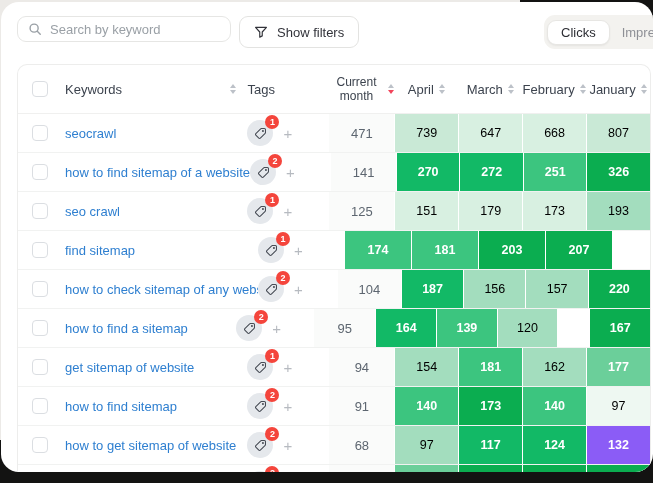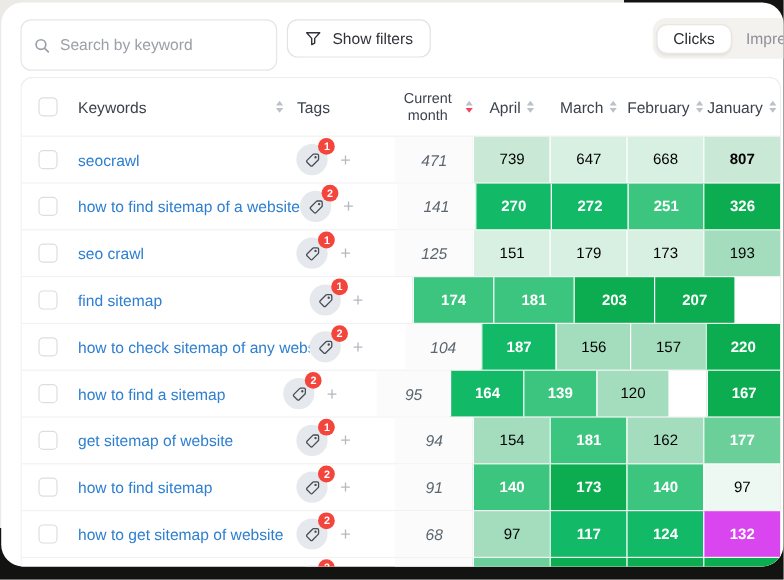--- a/index.html
+++ b/index.html
@@ -13,21 +13,21 @@
   .side-light{position:absolute;left:0;top:0;width:2px;height:440px;background:#eceae7;}
 
   .card{
     position:absolute;left:1px;top:2px;width:652px;height:470px;
     background:#ffffff;border-radius:18px;overflow:hidden;
   }
 
   
   .topbar{position:absolute;left:16px;top:13px;right:0;height:34px;}
   .searchbox{
-    position:absolute;left:0;top:1px;width:214px;height:43px;box-sizing:border-box;
+    position:absolute;left:0;top:1px;width:214px;height:26px;box-sizing:border-box;
     border:1px solid #e6e6e4;border-radius:9px;background:#fff;
     display:flex;align-items:center;padding:0 10px;gap:8px;
   }
   .searchbox .ph{color:#9aa0a6;font-size:13px;}
   .btn-filters{
     position:absolute;left:222px;top:1px;height:32px;box-sizing:border-box;
     border:1px solid #e3e3e1;border-radius:9px;background:#fff;
     display:flex;align-items:center;padding:0 14px;gap:9px;
     font-size:13px;color:#32333a;justify-content:flex-end;
   }
@@ -74,21 +74,21 @@
   .cell-tags{width:86px;box-sizing:border-box;display:flex;align-items:center;gap:10px;}
   .tagwrap{position:relative;width:26px;height:26px;flex:none;}
   .tagcircle{width:26px;height:26px;border-radius:50%;background:#e5e8ec;display:flex;align-items:center;justify-content:center;}
   .badge{
     position:absolute;top:-5px;right:-6px;min-width:14px;height:14px;box-sizing:border-box;
     border-radius:8px;background:#f4453c;color:#fff;font-size:9px;font-weight:bold;
     display:flex;align-items:center;justify-content:center;padding:0 3px;
   }
   .plus{color:#b6bac0;font-size:15px;line-height:1;}
   .cell-cur{width:68px;box-sizing:border-box;background:#fafbfa;display:flex;align-items:center;justify-content:center;
-            font-size:13px;color:#5d6670;font-style:italic;}
+            font-size:13px;color:#5d6670;}
   .heat{width:67px;box-sizing:border-box;display:flex;align-items:center;justify-content:center;
         font-size:12.5px;border-left:1px solid #fff;}
   .heat.darkbg{color:#fff;font-weight:bold;}
   .heat.lightbg{color:#000000;}
 
   svg{display:block;}
 </style>
 </head>
 <body>
 
@@ -191,21 +191,21 @@
         <span class="badge">1</span>
       </span>
       <span class="plus">+</span>
     </div>
     <div class="cell-cur">
       <span class="cur-val">471</span>
     </div>
   <div class="heat lightbg" style="background: rgb(201, 233, 214);">739</div>
           <div class="heat lightbg" style="background: rgb(216, 240, 225);">647</div>
           <div class="heat lightbg" style="background: rgb(216, 240, 225);">668</div>
-          <div class="heat lightbg" style="background: rgb(201, 233, 214); font-weight: bold;">807</div>
+          <div class="heat lightbg" style="background: rgb(201, 233, 214);">807</div>
         </div>
 
   <div class="trow">
     <div class="cell-kw">
       <span class="checkbox"></span>
       <span class="kw-link">how to find sitemap of a website</span>
     </div>
     <div class="cell-tags">
       <span class="tagwrap">
         <span class="tagcircle">
@@ -396,21 +396,21 @@
         <span class="badge">2</span>
       </span>
       <span class="plus">+</span>
     </div>
     <div class="cell-cur">
       <span class="cur-val">68</span>
     </div>
   <div class="heat lightbg" style="background: rgb(163, 221, 190);">97</div>
           <div class="heat darkbg" style="background: rgb(18, 185, 102);">117</div>
           <div class="heat darkbg" style="background: rgb(18, 185, 102);">124</div>
-          <div class="heat darkbg" style="background: #d946ef; text-align: center;">132</div>
+          <div class="heat darkbg" style="background: #8b5cf6; text-align: center;">132</div>
         </div>
 
   <div class="trow">
     <div class="cell-kw">
 
       <span class="kw-link"></span>
     </div>
     <div class="cell-tags">
       <span class="tagwrap">
         <span class="tagcircle">

